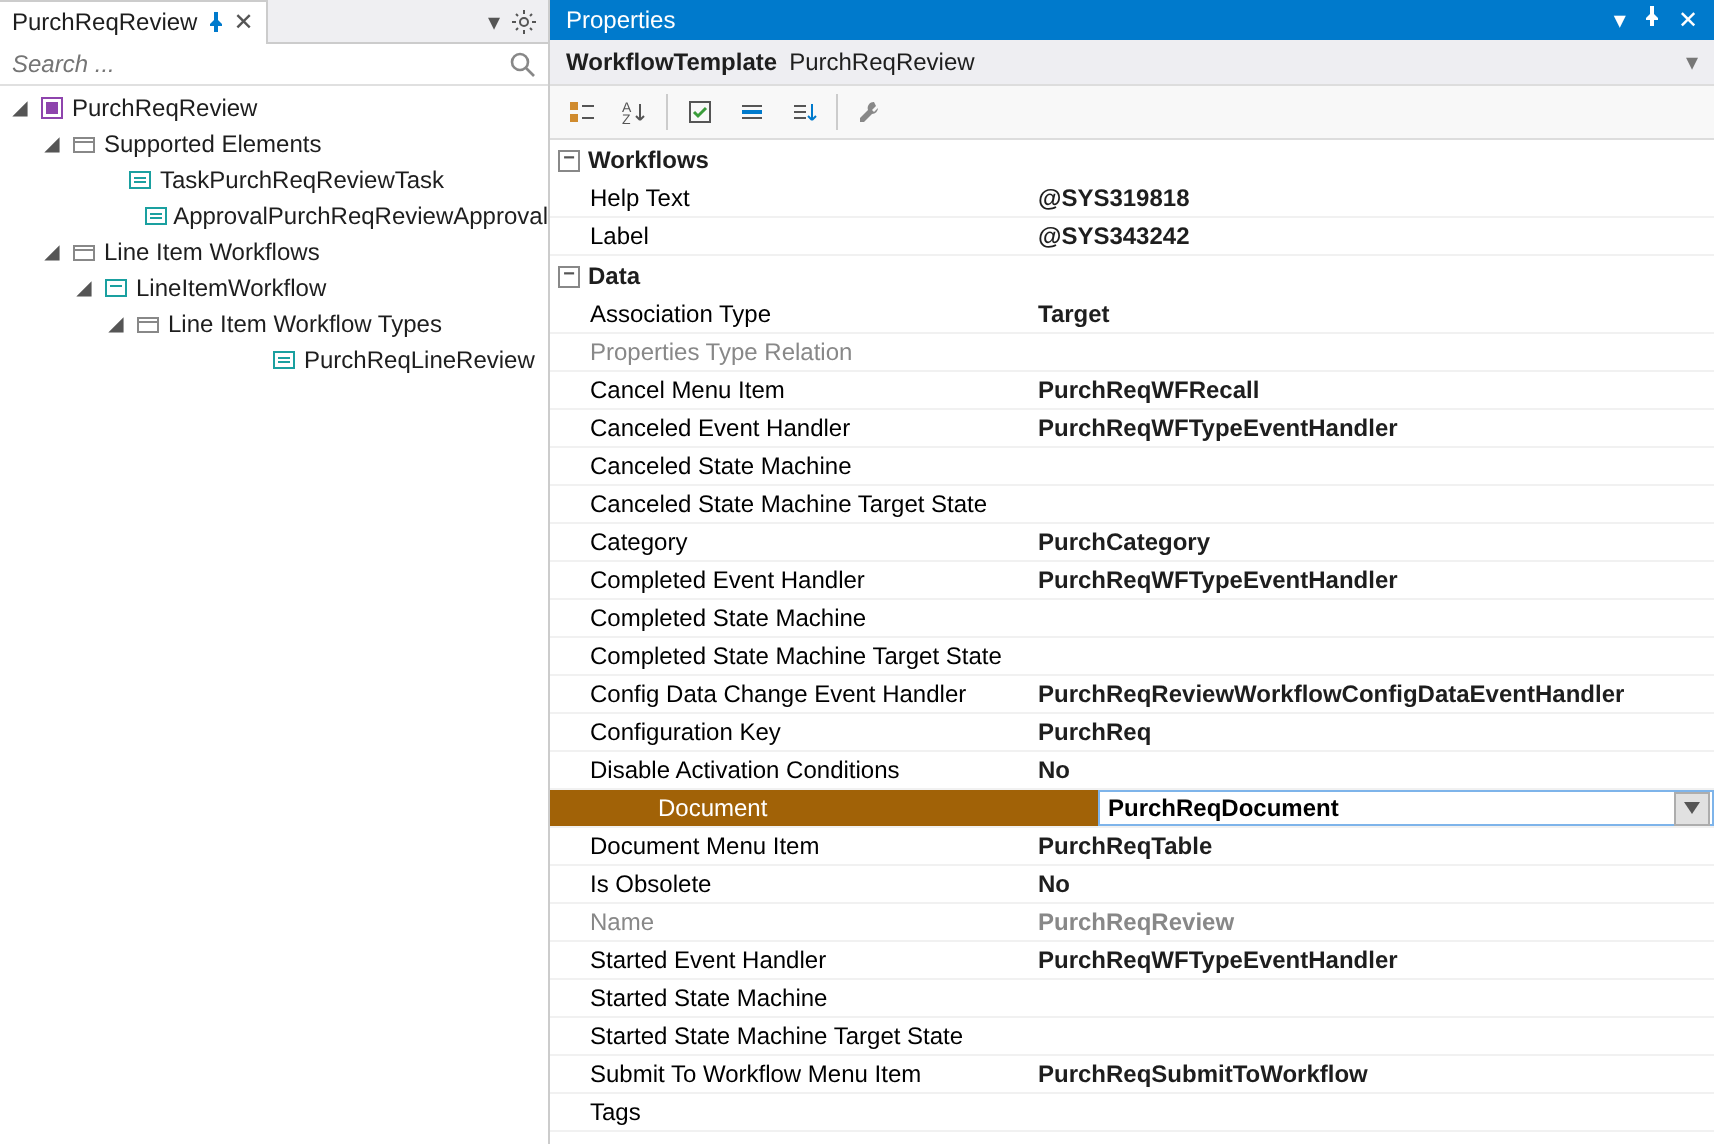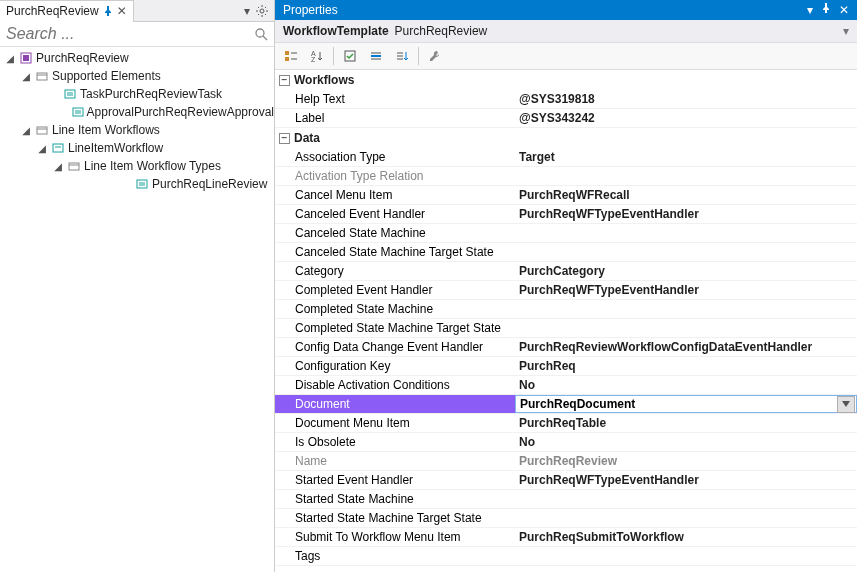--- a/index.html
+++ b/index.html
@@ -53,21 +53,21 @@
     align-items: center;
     padding: 3px 6px;
     background: #fff;
     border-bottom: 1px solid #e0e0e0;
     gap: 4px;
   }
   .search-row input {
     flex: 1;
     border: none;
     outline: none;
-    font-size: 16px;
+    font-size: 12px;
     color: #777;
     font-style: italic;
     background: transparent;
   }
   .tree {
     flex: 1;
     background: #fff;
     overflow: auto;
     padding-top: 2px;
   }
@@ -187,22 +187,23 @@
   .prop-name.disabled { color: #888; }
   .prop-val {
     flex: 1;
     font-weight: bold;
     padding-left: 4px;
     overflow: hidden;
     text-overflow: ellipsis;
   }
   .prop-val.disabled { color:#888; font-weight: bold;}
   .prop-row.selected {
-    background: #8b5cf6;
+    background: #a16207;
     color: #fff;
+    padding-left: 34px;
   }
   .prop-row.selected .prop-name { color: #fff; }
   .prop-row.selected .prop-val  { color: #000; font-weight:bold; background:#fff;}
   .prop-row.selected .prop-val-wrap { background:#fff; flex:1; display:flex; align-items:center; height:100%; border:1px solid #7eb4ea;}
   .dd-btn {
     width: 18px;
     height: 17px;
     border: 1px solid #adadad;
     background: #e1e1e1;
     display:inline-flex;
@@ -424,21 +425,21 @@
       </div>
       <div class="prop-cat">
         <span class="collapse-box">−</span>
         <span>Data</span>
       </div>
       <div class="prop-row">
         <div class="prop-name">Association Type</div>
         <div class="prop-val">Target</div>
       </div>
       <div class="prop-row">
-        <div class="prop-name disabled">Activation Type Relation</div>
+        <div class="prop-name disabled">Properties Type Relation</div>
         <div class="prop-val"></div>
       </div>
       <div class="prop-row">
         <div class="prop-name">Cancel Menu Item</div>
         <div class="prop-val">PurchReqWFRecall</div>
       </div>
       <div class="prop-row">
         <div class="prop-name">Canceled Event Handler</div>
         <div class="prop-val">PurchReqWFTypeEventHandler</div>
       </div>

